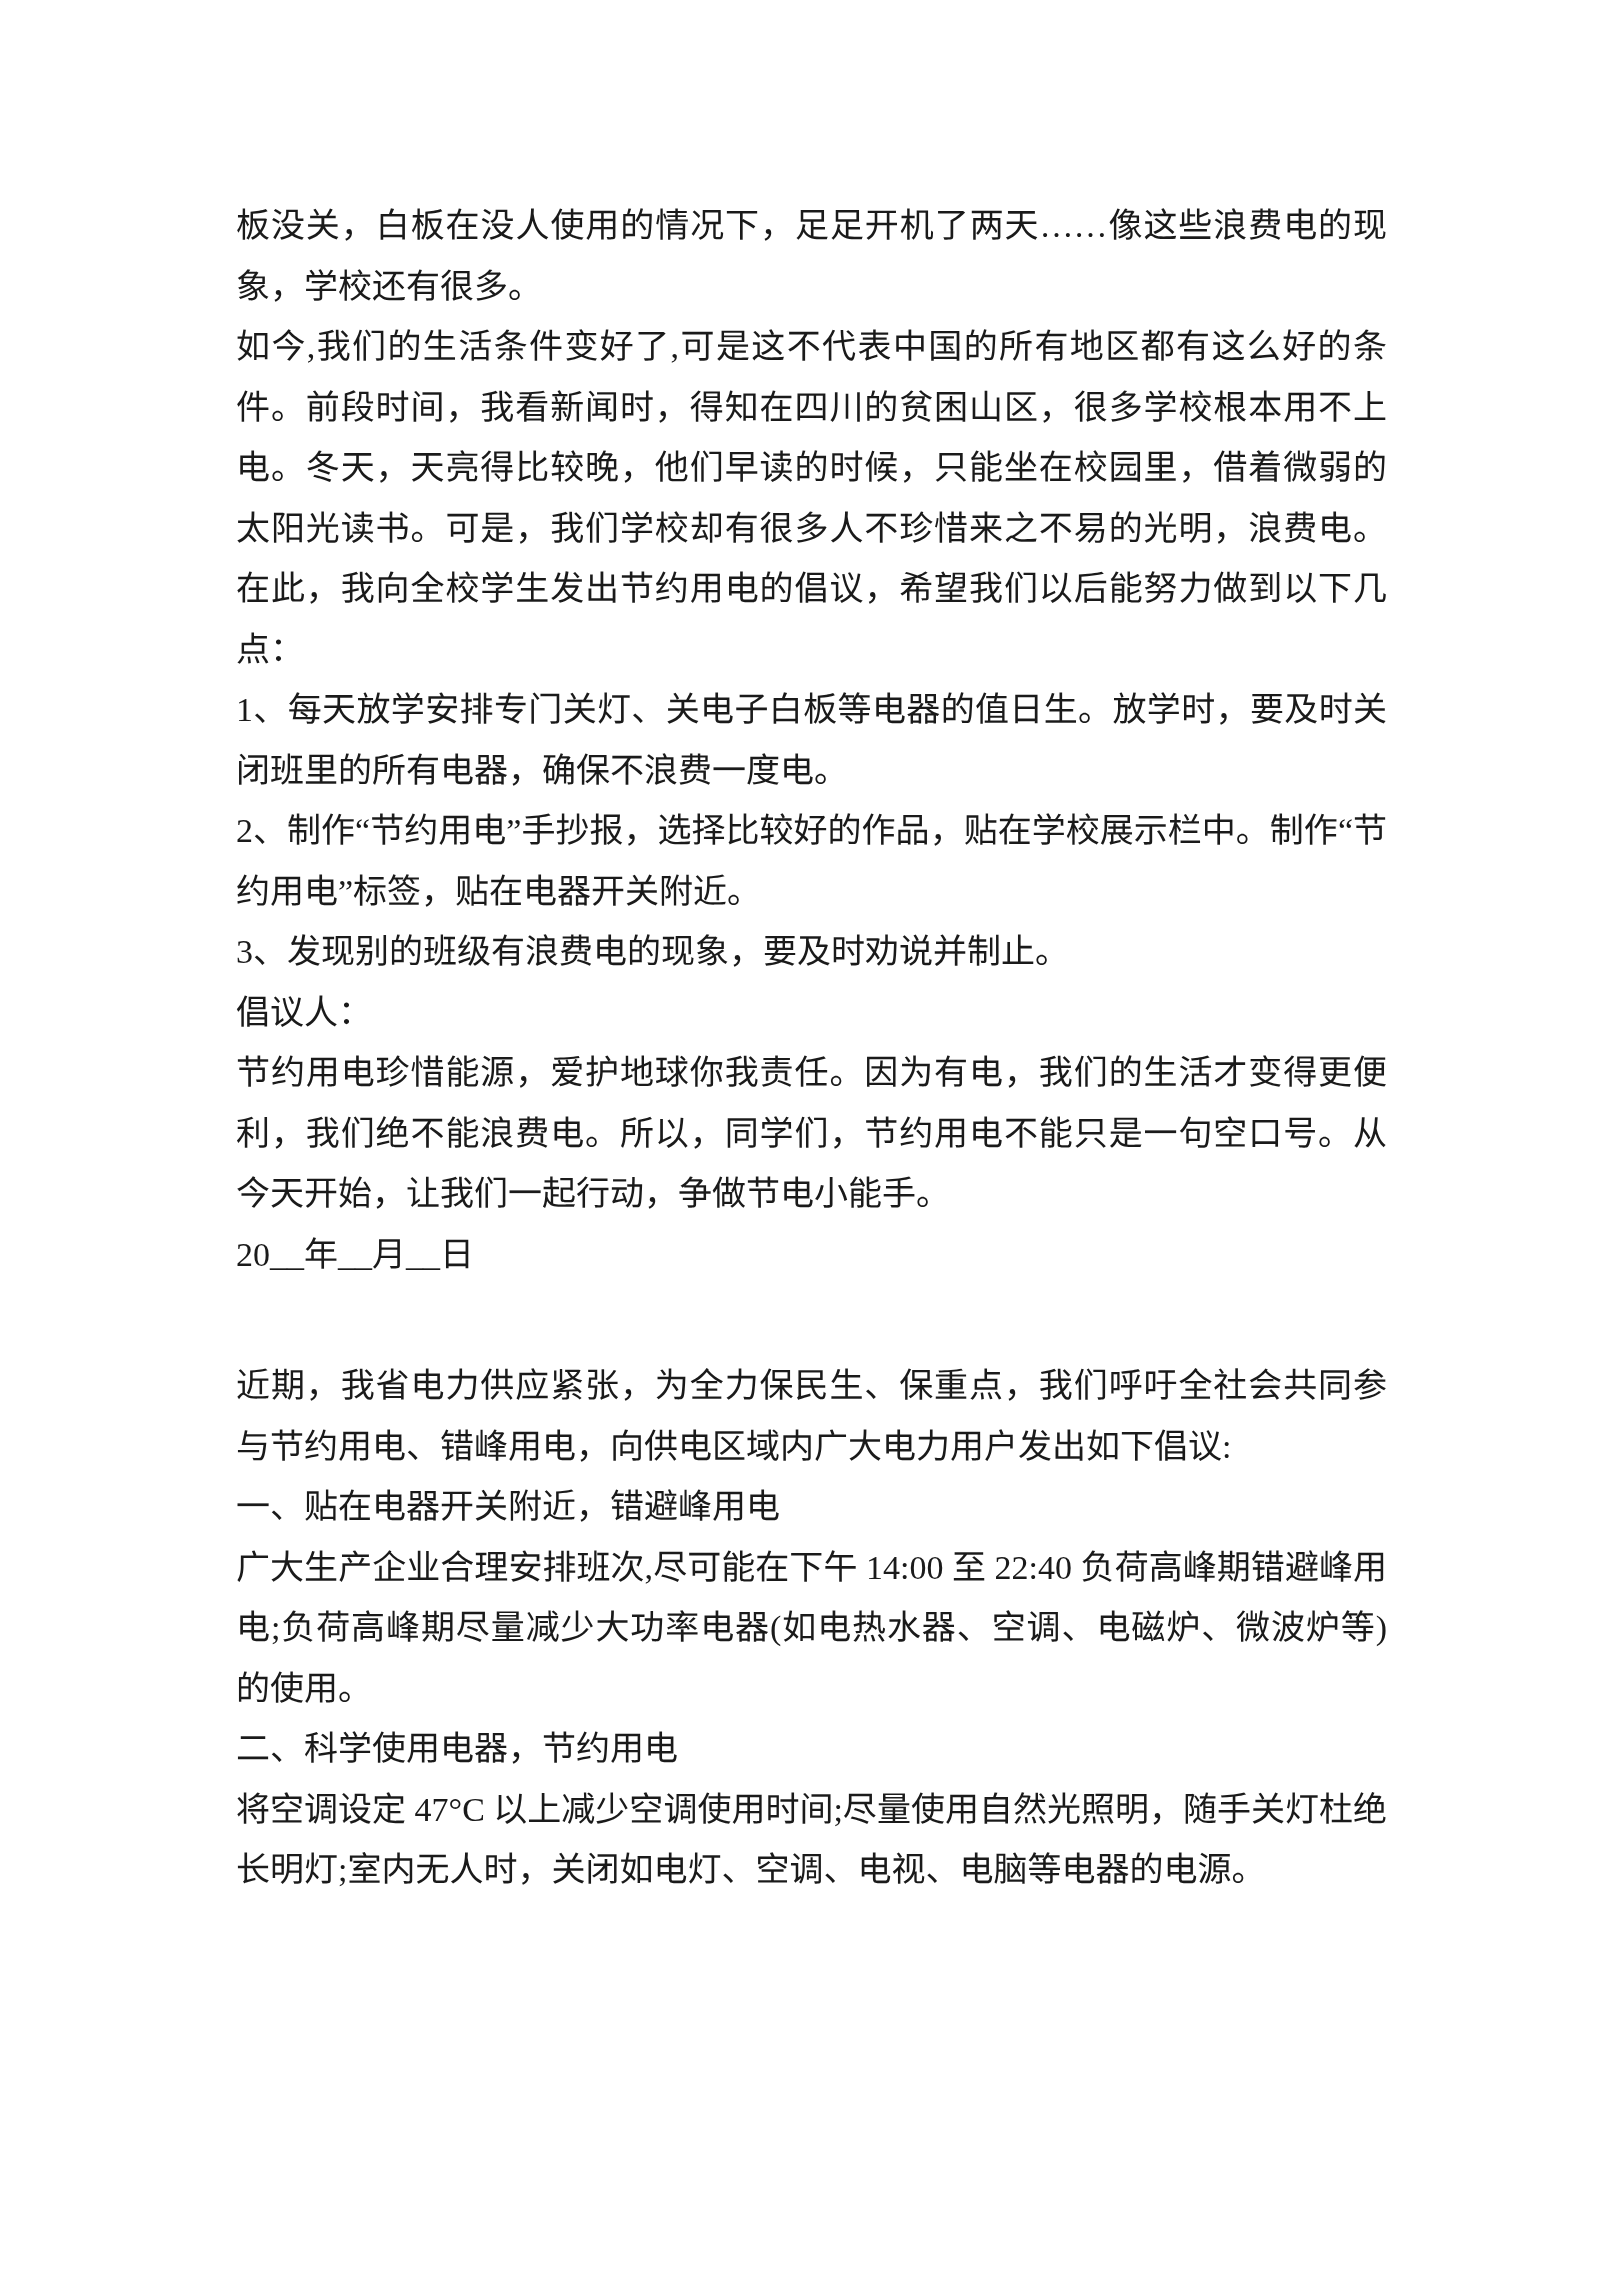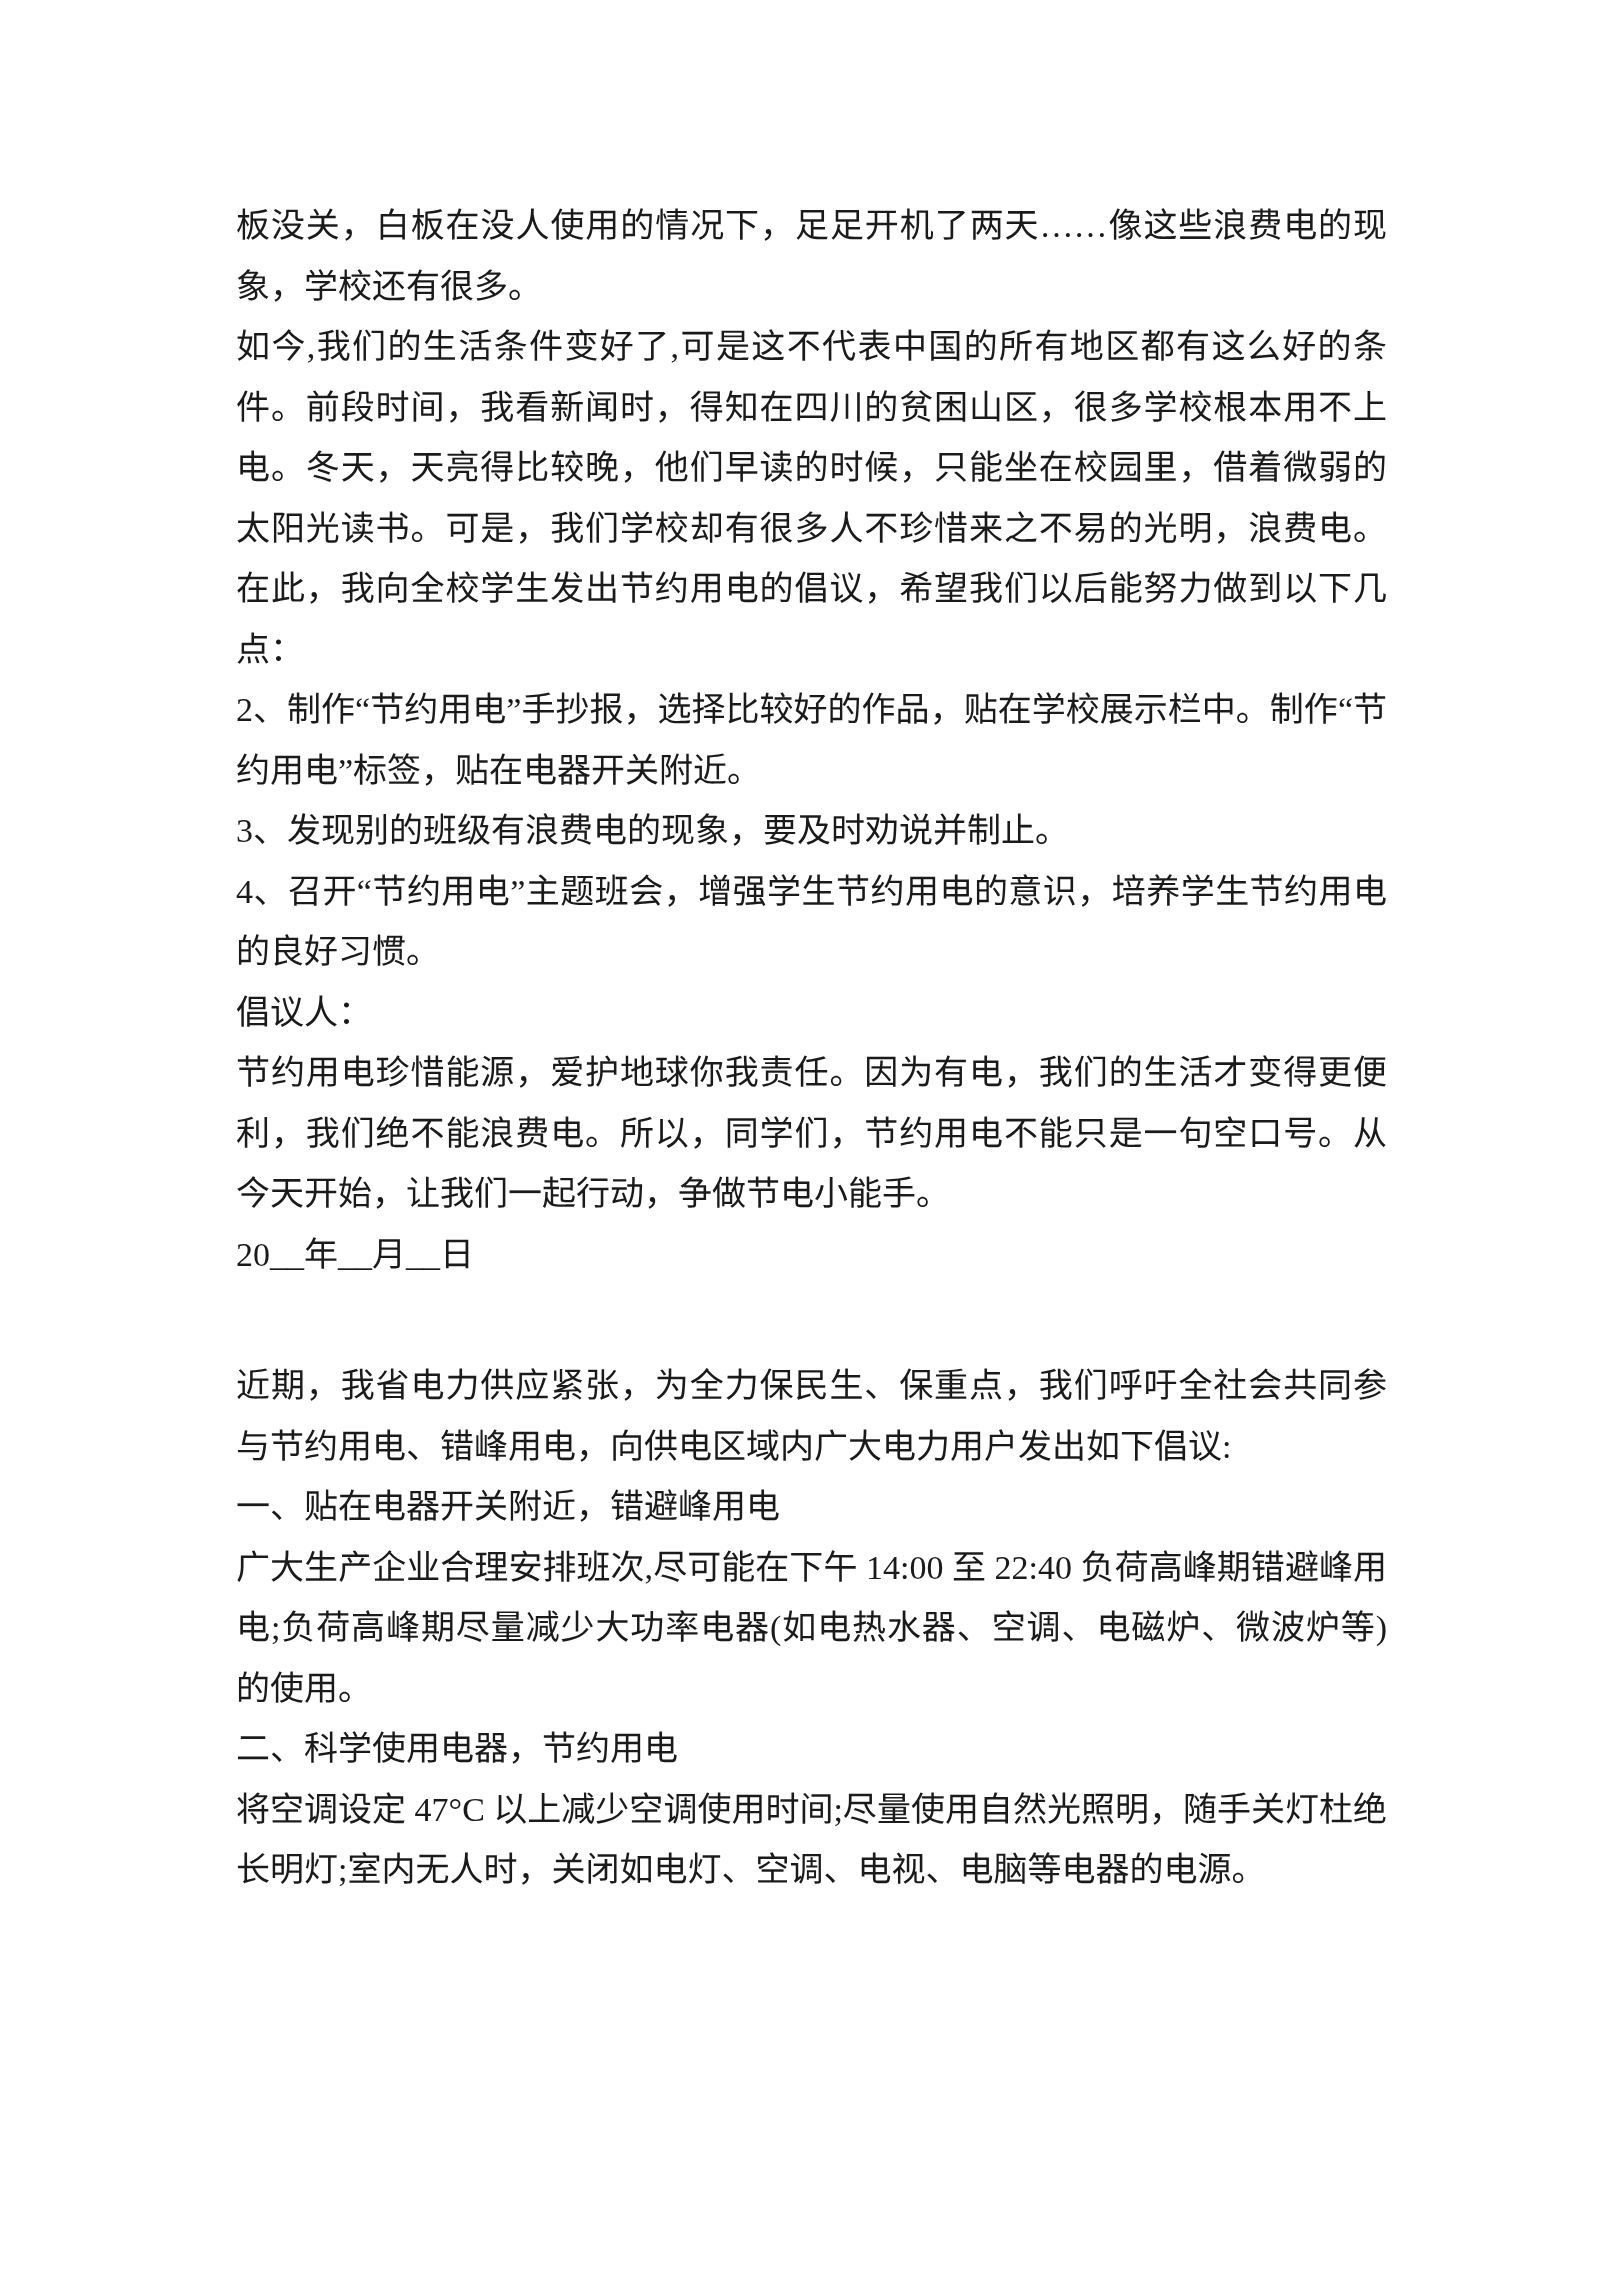--- a/index.html
+++ b/index.html
@@ -32,23 +32,23 @@
   }
 </style>
 </head>
 <body>
 
 <div class="page">
   <div class="doc-body">
 
     <p class="para">板没关，白板在没人使用的情况下，足足开机了两天……像这些浪费电的现象，学校还有很多。</p>
     <p class="para">如今,我们的生活条件变好了,可是这不代表中国的所有地区都有这么好的条件。前段时间，我看新闻时，得知在四川的贫困山区，很多学校根本用不上电。冬天，天亮得比较晚，他们早读的时候，只能坐在校园里，借着微弱的太阳光读书。可是，我们学校却有很多人不珍惜来之不易的光明，浪费电。在此，我向全校学生发出节约用电的倡议，希望我们以后能努力做到以下几点：</p>
+    <p class="para">1、每天放学安排专门关灯、关电子白板等电器的值日生。放学时，要及时关闭班里的所有电器，确保不浪费一度电。</p>
     <p class="para">2、制作“节约用电”手抄报，选择比较好的作品，贴在学校展示栏中。制作“节约用电”标签，贴在电器开关附近。</p>
     <p class="para">3、发现别的班级有浪费电的现象，要及时劝说并制止。</p>
-    <p class="para">4、召开“节约用电”主题班会，增强学生节约用电的意识，培养学生节约用电的良好习惯。</p>
     <p class="para">倡议人：</p>
     <p class="para">节约用电珍惜能源，爱护地球你我责任。因为有电，我们的生活才变得更便利，我们绝不能浪费电。所以，同学们，节约用电不能只是一句空口号。从今天开始，让我们一起行动，争做节电小能手。</p>
     <p class="para">20__年__月__日</p>
 
     <div class="spacer"></div>
 
     <p class="para">近期，我省电力供应紧张，为全力保民生、保重点，我们呼吁全社会共同参与节约用电、错峰用电，向供电区域内广大电力用户发出如下倡议:</p>
     <p class="para">一、贴在电器开关附近，错避峰用电</p>
     <p class="para">广大生产企业合理安排班次,尽可能在下午 14:00 至 22:40 负荷高峰期错避峰用电;负荷高峰期尽量减少大功率电器(如电热水器、空调、电磁炉、微波炉等)的使用。</p>
     <p class="para">二、科学使用电器，节约用电</p>

